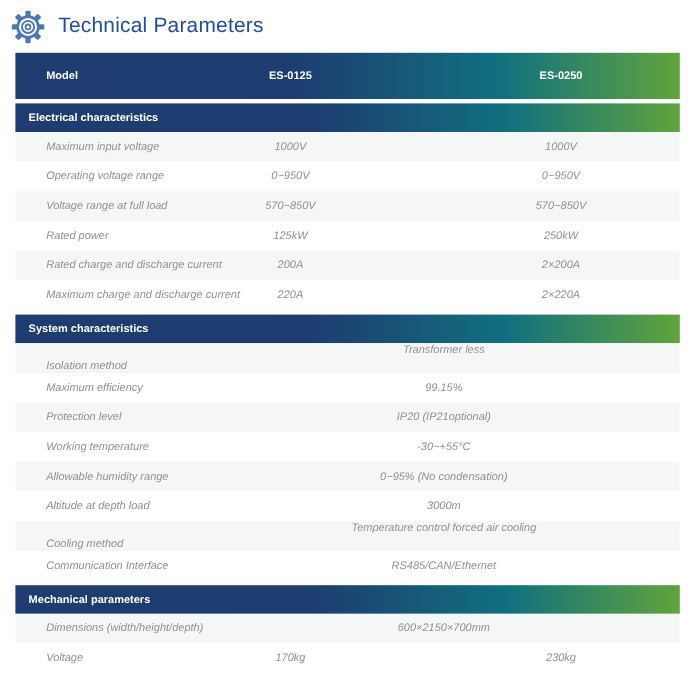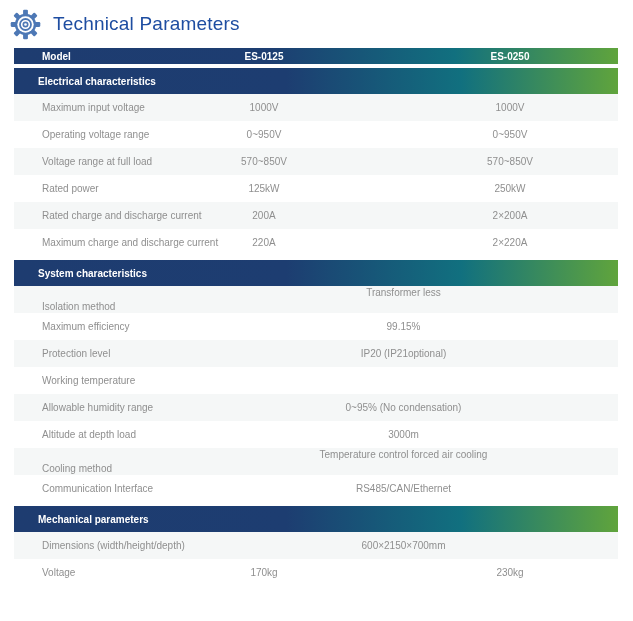--- a/index.html
+++ b/index.html
@@ -13,30 +13,30 @@
   }
   .gear{display:flex;align-items:center;}
   .page-title{
     margin:0;font-size:19px;font-weight:500;color:#1e4da1;letter-spacing:.2px;
   }
   .param-table{margin:0 15px 0 14px;}
   .row{
     display:grid;grid-template-columns:175px 150px 1fr 216px;align-items:center;
   }
   .model-row{
-    height:16px;margin-bottom:4px;
+    height:42px;margin-bottom:4px;
     background:linear-gradient(90deg,#1e3c70 0%,#1d3d71 42%,#11707f 73%,#60a43c 100%);
     color:#ffffff;font-size:10px;font-weight:700;
   }
   .section-header{
     height:26px;margin-top:4px;display:flex;align-items:center;
     background:linear-gradient(90deg,#1e3c70 0%,#1d3d71 45%,#11707f 74%,#60a43c 100%);
-    color:#ffffff;font-size:10px;font-weight:600;padding-left:24px;box-sizing:border-box;
+    color:#ffffff;font-size:10px;font-weight:600;padding-left:12px;box-sizing:border-box;
   }
-  .data-row{height:27px;background:#ffffff;}
+  .data-row{height:27px;background:#ffffff;font-style:italic;}
   .data-row.shade{background:#f5f7f7;}
   .cell{font-size:10px;color:#8f8f8f;}
   .model-row .cell{color:#ffffff;}
   .cell.label{padding-left:28px;white-space:nowrap;}
   .cell.val{text-align:center;}
   .cell.merged{grid-column:2 / 5;text-align:center;}
   .spacer{height:100%;}
 </style>
 </head>
 <body>
@@ -122,20 +122,21 @@
         <div class="row data-row">
           <div class="cell label">Maximum efficiency</div>
           <div class="cell merged">99.15%</div>
         </div>
         <div class="row data-row shade">
           <div class="cell label">Protection level</div>
           <div class="cell merged">IP20 (IP21optional)</div>
         </div>
         <div class="row data-row">
           <div class="cell label">Working temperature</div>
+          <div class="cell merged">-30~+55°C</div>
         </div>
         <div class="row data-row shade">
           <div class="cell label">Allowable humidity range</div>
           <div class="cell merged">0~95% (No condensation)</div>
         </div>
         <div class="row data-row">
           <div class="cell label">Altitude at depth load</div>
           <div class="cell merged">3000m</div>
         </div>
         <div class="row data-row shade">

